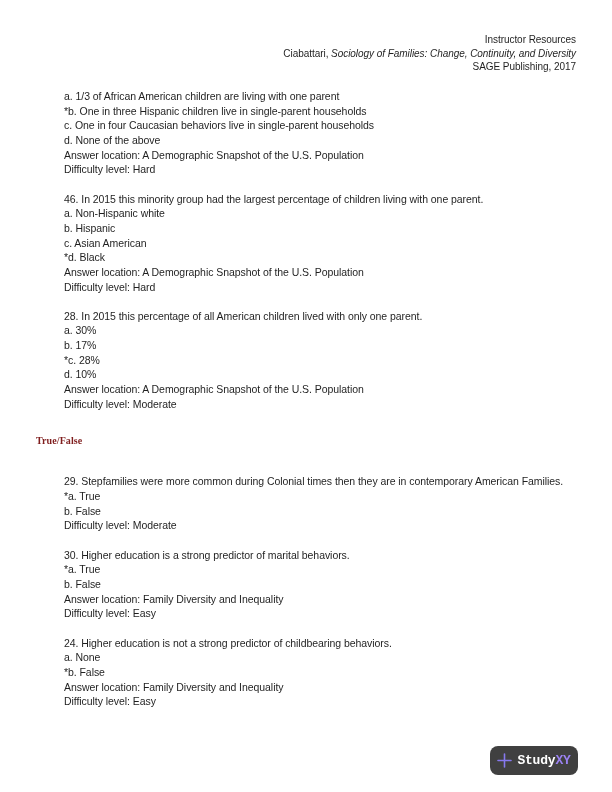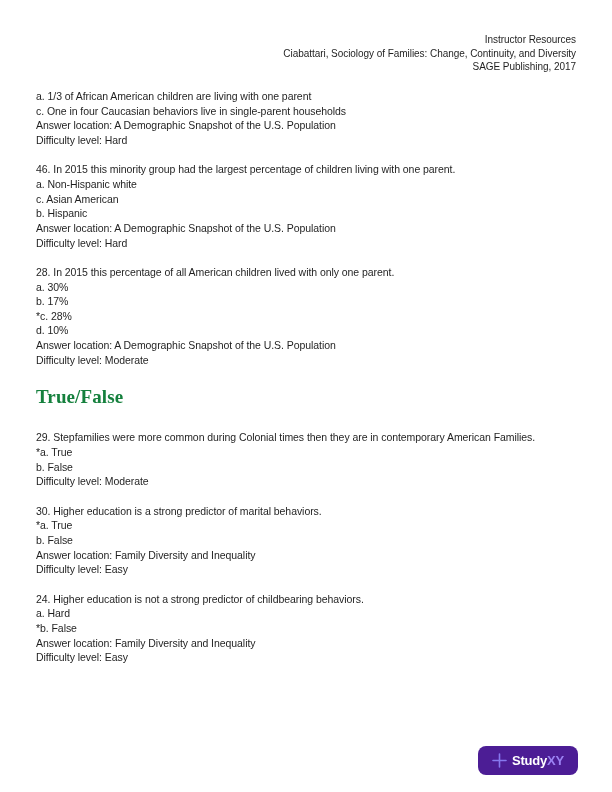--- a/index.html
+++ b/index.html
@@ -20,54 +20,55 @@
     position: absolute;
     top: 33px;
     left: 36px;
     right: 36px;
     text-align: right;
     font-size: 10px;
     line-height: 13.5px;
     color: #1f1f1f;
     letter-spacing: -0.05px;
   }
-  .header .italic { }
+  .header .italic { font-style: italic; }
   .doc-body {
     position: absolute;
     top: 89px;
     left: 36px;
     right: 34px;
     font-size: 10.5px;
     line-height: 14.65px;
     letter-spacing: -0.06px;
     color: #1f1f1f;
   }
   .qblock { margin: 0 0 14.65px 0; }
-  .qline { white-space: nowrap; }
+  .qline { white-space: nowrap; margin-left: 28px; }
   .section-heading {
     font-family: "Liberation Serif", serif;
     font-weight: bold;
-    font-size: 19px;
+    font-size: 10px;
     line-height: 18px;
-    color: #15803d;
+    color: #7f1d1d;
     margin: 21px 0 24px 0;
     letter-spacing: 0.1px;
   }
   .footer-badge {
     position: absolute;
     top: 746px;
     right: 34px;
-    width: 100px;
+    width: 88px;
     height: 29px;
-    background: #4c1d95;
+    background: #404040;
     border-radius: 8px;
     display: flex;
     align-items: center;
     justify-content: center;
     gap: 5px;
+    font-family: Liberation Mono, monospace;
   }
   .plus-icon {
     display: inline-flex;
     width: 15px;
     height: 15px;
   }
   .brand {
     font-size: 13px;
     font-weight: bold;
     color: #ffffff;
@@ -83,30 +84,33 @@
   <div class="header">
     <div>Instructor Resources</div>
     <div><span>Ciabattari, </span><span class="italic">Sociology of Families: Change, Continuity, and Diversity</span></div>
     <div>SAGE Publishing, 2017</div>
   </div>
 
   <div class="doc-body">
 
     <div class="qblock">
       <div class="qline">a. 1/3 of African American children are living with one parent</div>
+      <div class="qline">*b. One in three Hispanic children live in single-parent households</div>
       <div class="qline">c. One in four Caucasian behaviors live in single-parent households</div>
+      <div class="qline">d. None of the above</div>
       <div class="qline">Answer location: A Demographic Snapshot of the U.S. Population</div>
       <div class="qline">Difficulty level: Hard</div>
     </div>
 
     <div class="qblock">
       <div class="qline">46. In 2015 this minority group had the largest percentage of children living with one parent.</div>
       <div class="qline">a. Non-Hispanic white</div>
+      <div class="qline">b. Hispanic</div>
       <div class="qline">c. Asian American</div>
-      <div class="qline">b. Hispanic</div>
+      <div class="qline">*d. Black</div>
       <div class="qline">Answer location: A Demographic Snapshot of the U.S. Population</div>
       <div class="qline">Difficulty level: Hard</div>
     </div>
 
     <div class="qblock">
       <div class="qline">28. In 2015 this percentage of all American children lived with only one parent.</div>
       <div class="qline">a. 30%</div>
       <div class="qline">b. 17%</div>
       <div class="qline">*c. 28%</div>
       <div class="qline">d. 10%</div>
@@ -126,21 +130,21 @@
     <div class="qblock">
       <div class="qline">30. Higher education is a strong predictor of marital behaviors.</div>
       <div class="qline">*a. True</div>
       <div class="qline">b. False</div>
       <div class="qline">Answer location: Family Diversity and Inequality</div>
       <div class="qline">Difficulty level: Easy</div>
     </div>
 
     <div class="qblock">
       <div class="qline">24. Higher education is not a strong predictor of childbearing behaviors.</div>
-      <div class="qline">a. Hard</div>
+      <div class="qline">a. None</div>
       <div class="qline">*b. False</div>
       <div class="qline">Answer location: Family Diversity and Inequality</div>
       <div class="qline">Difficulty level: Easy</div>
     </div>
 
   </div>
 
   <div class="footer-badge">
     <span class="plus-icon">
       <svg viewBox="0 0 15 15" width="15" height="15">

